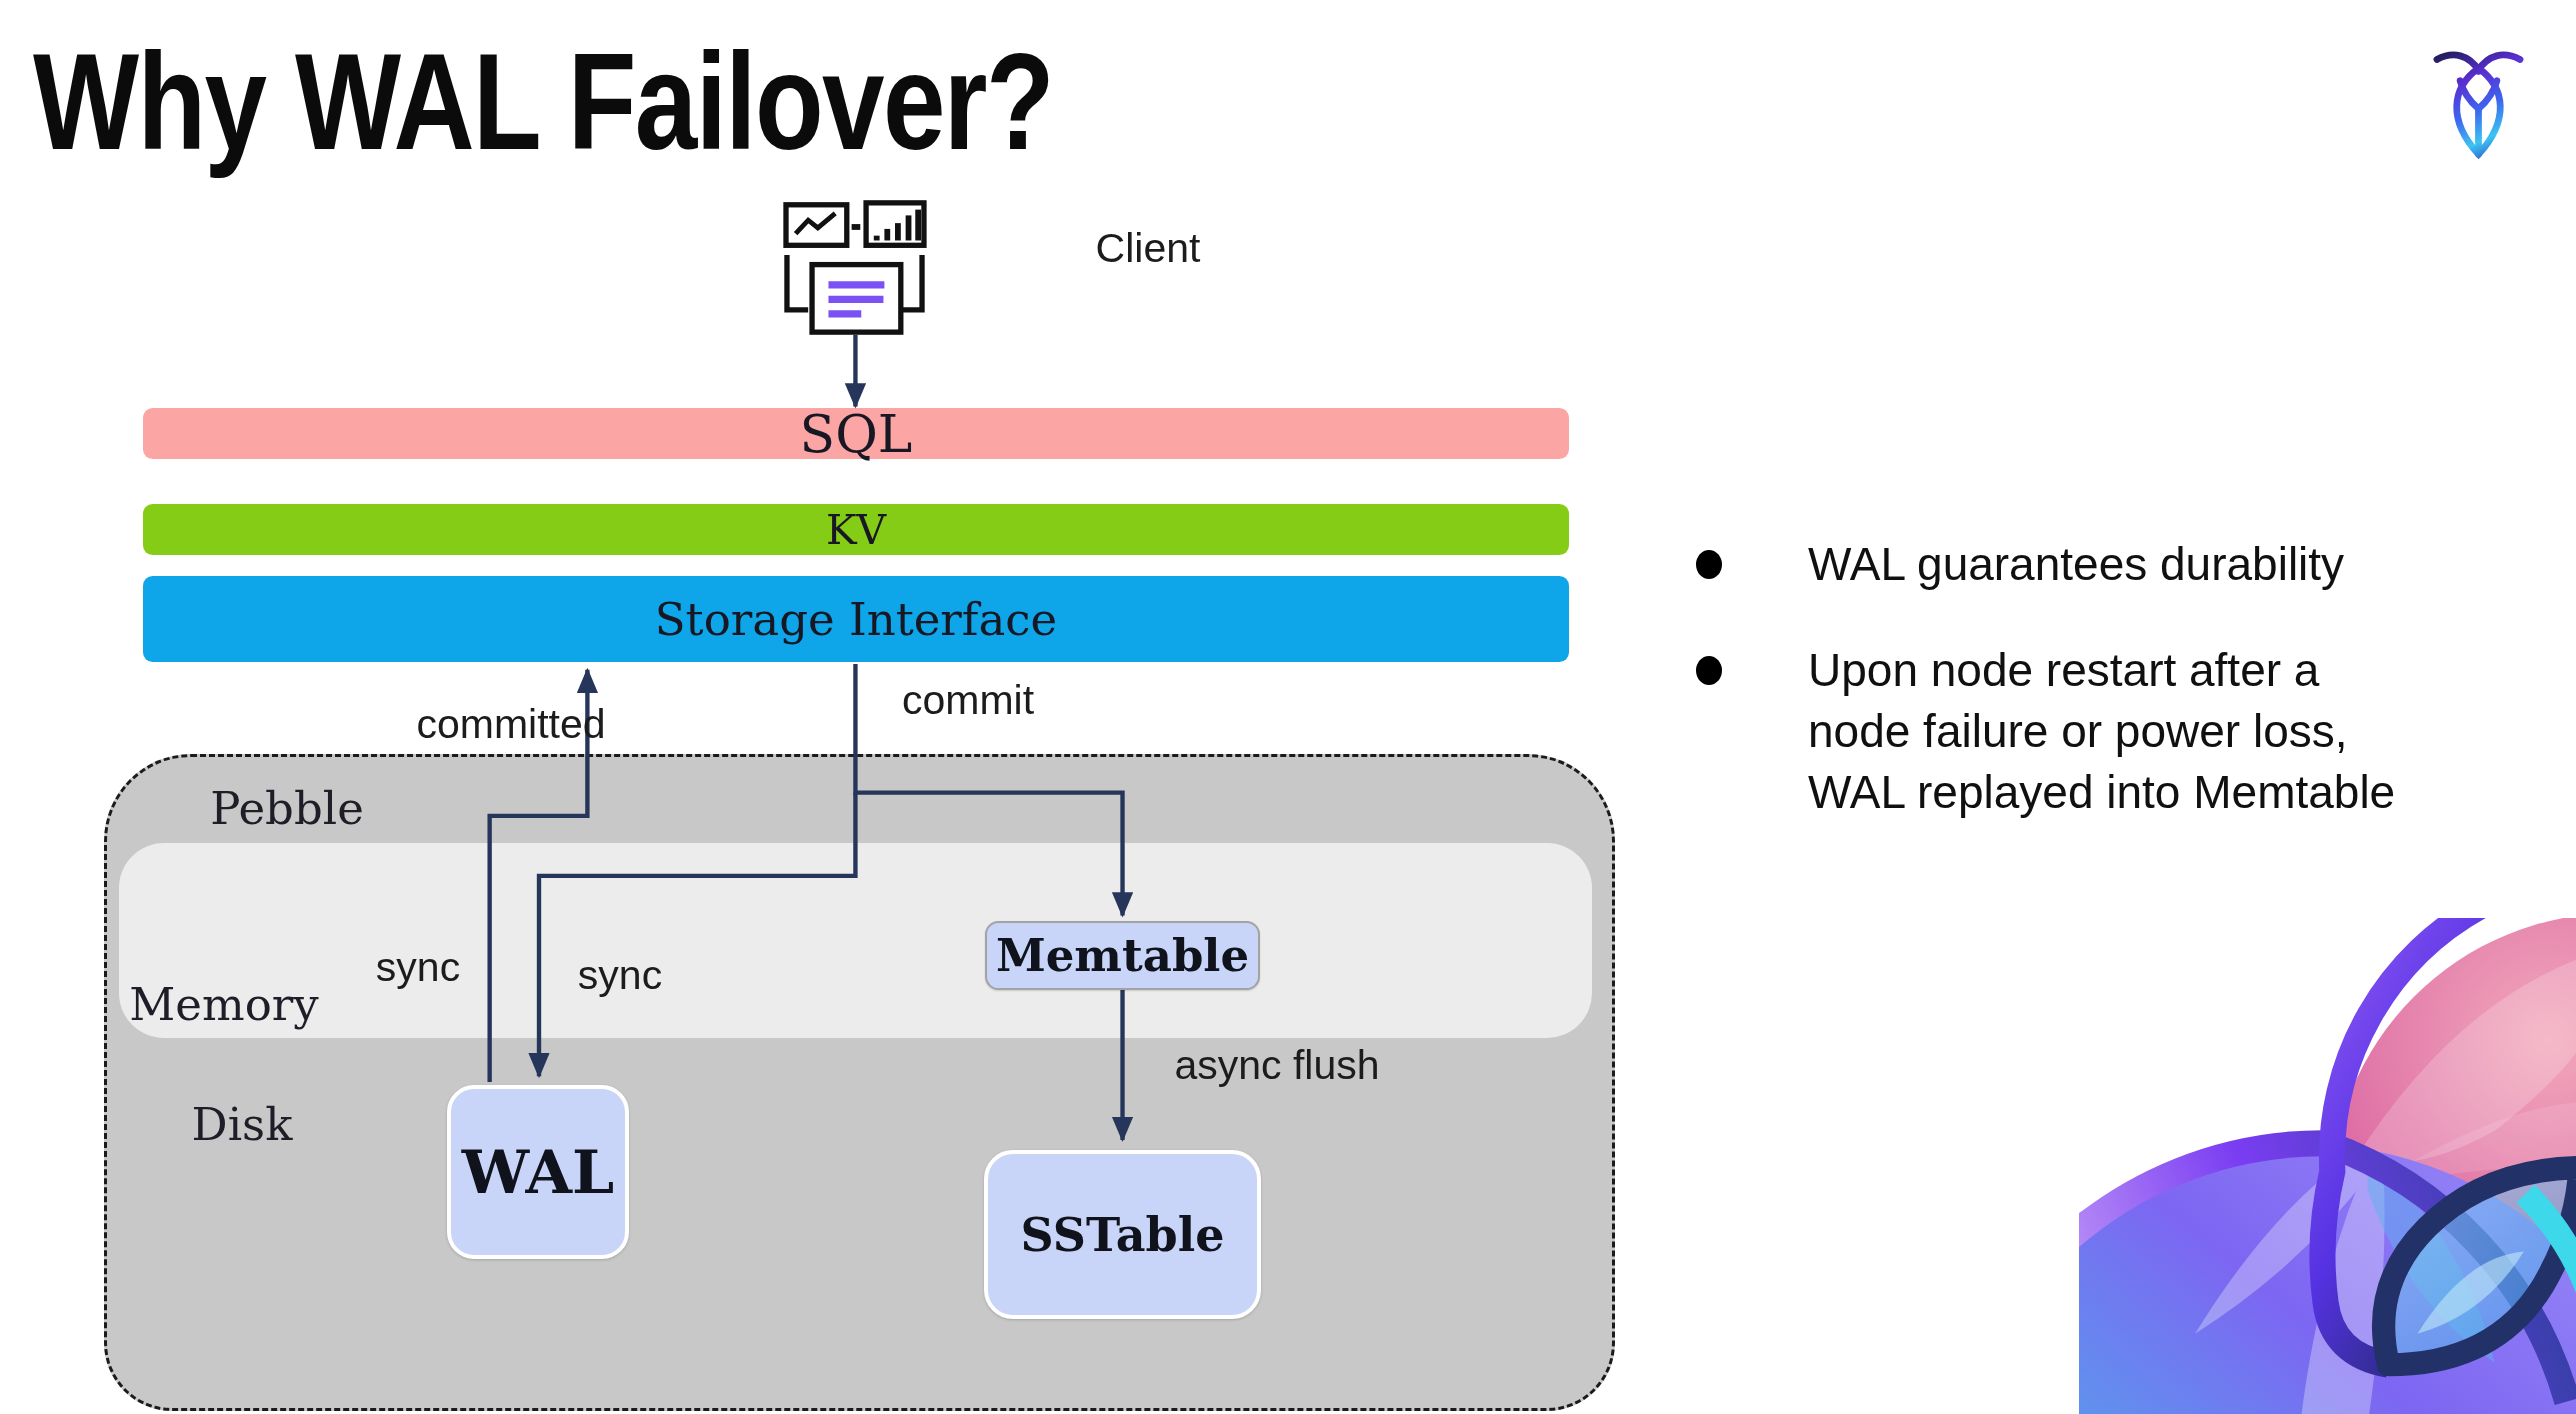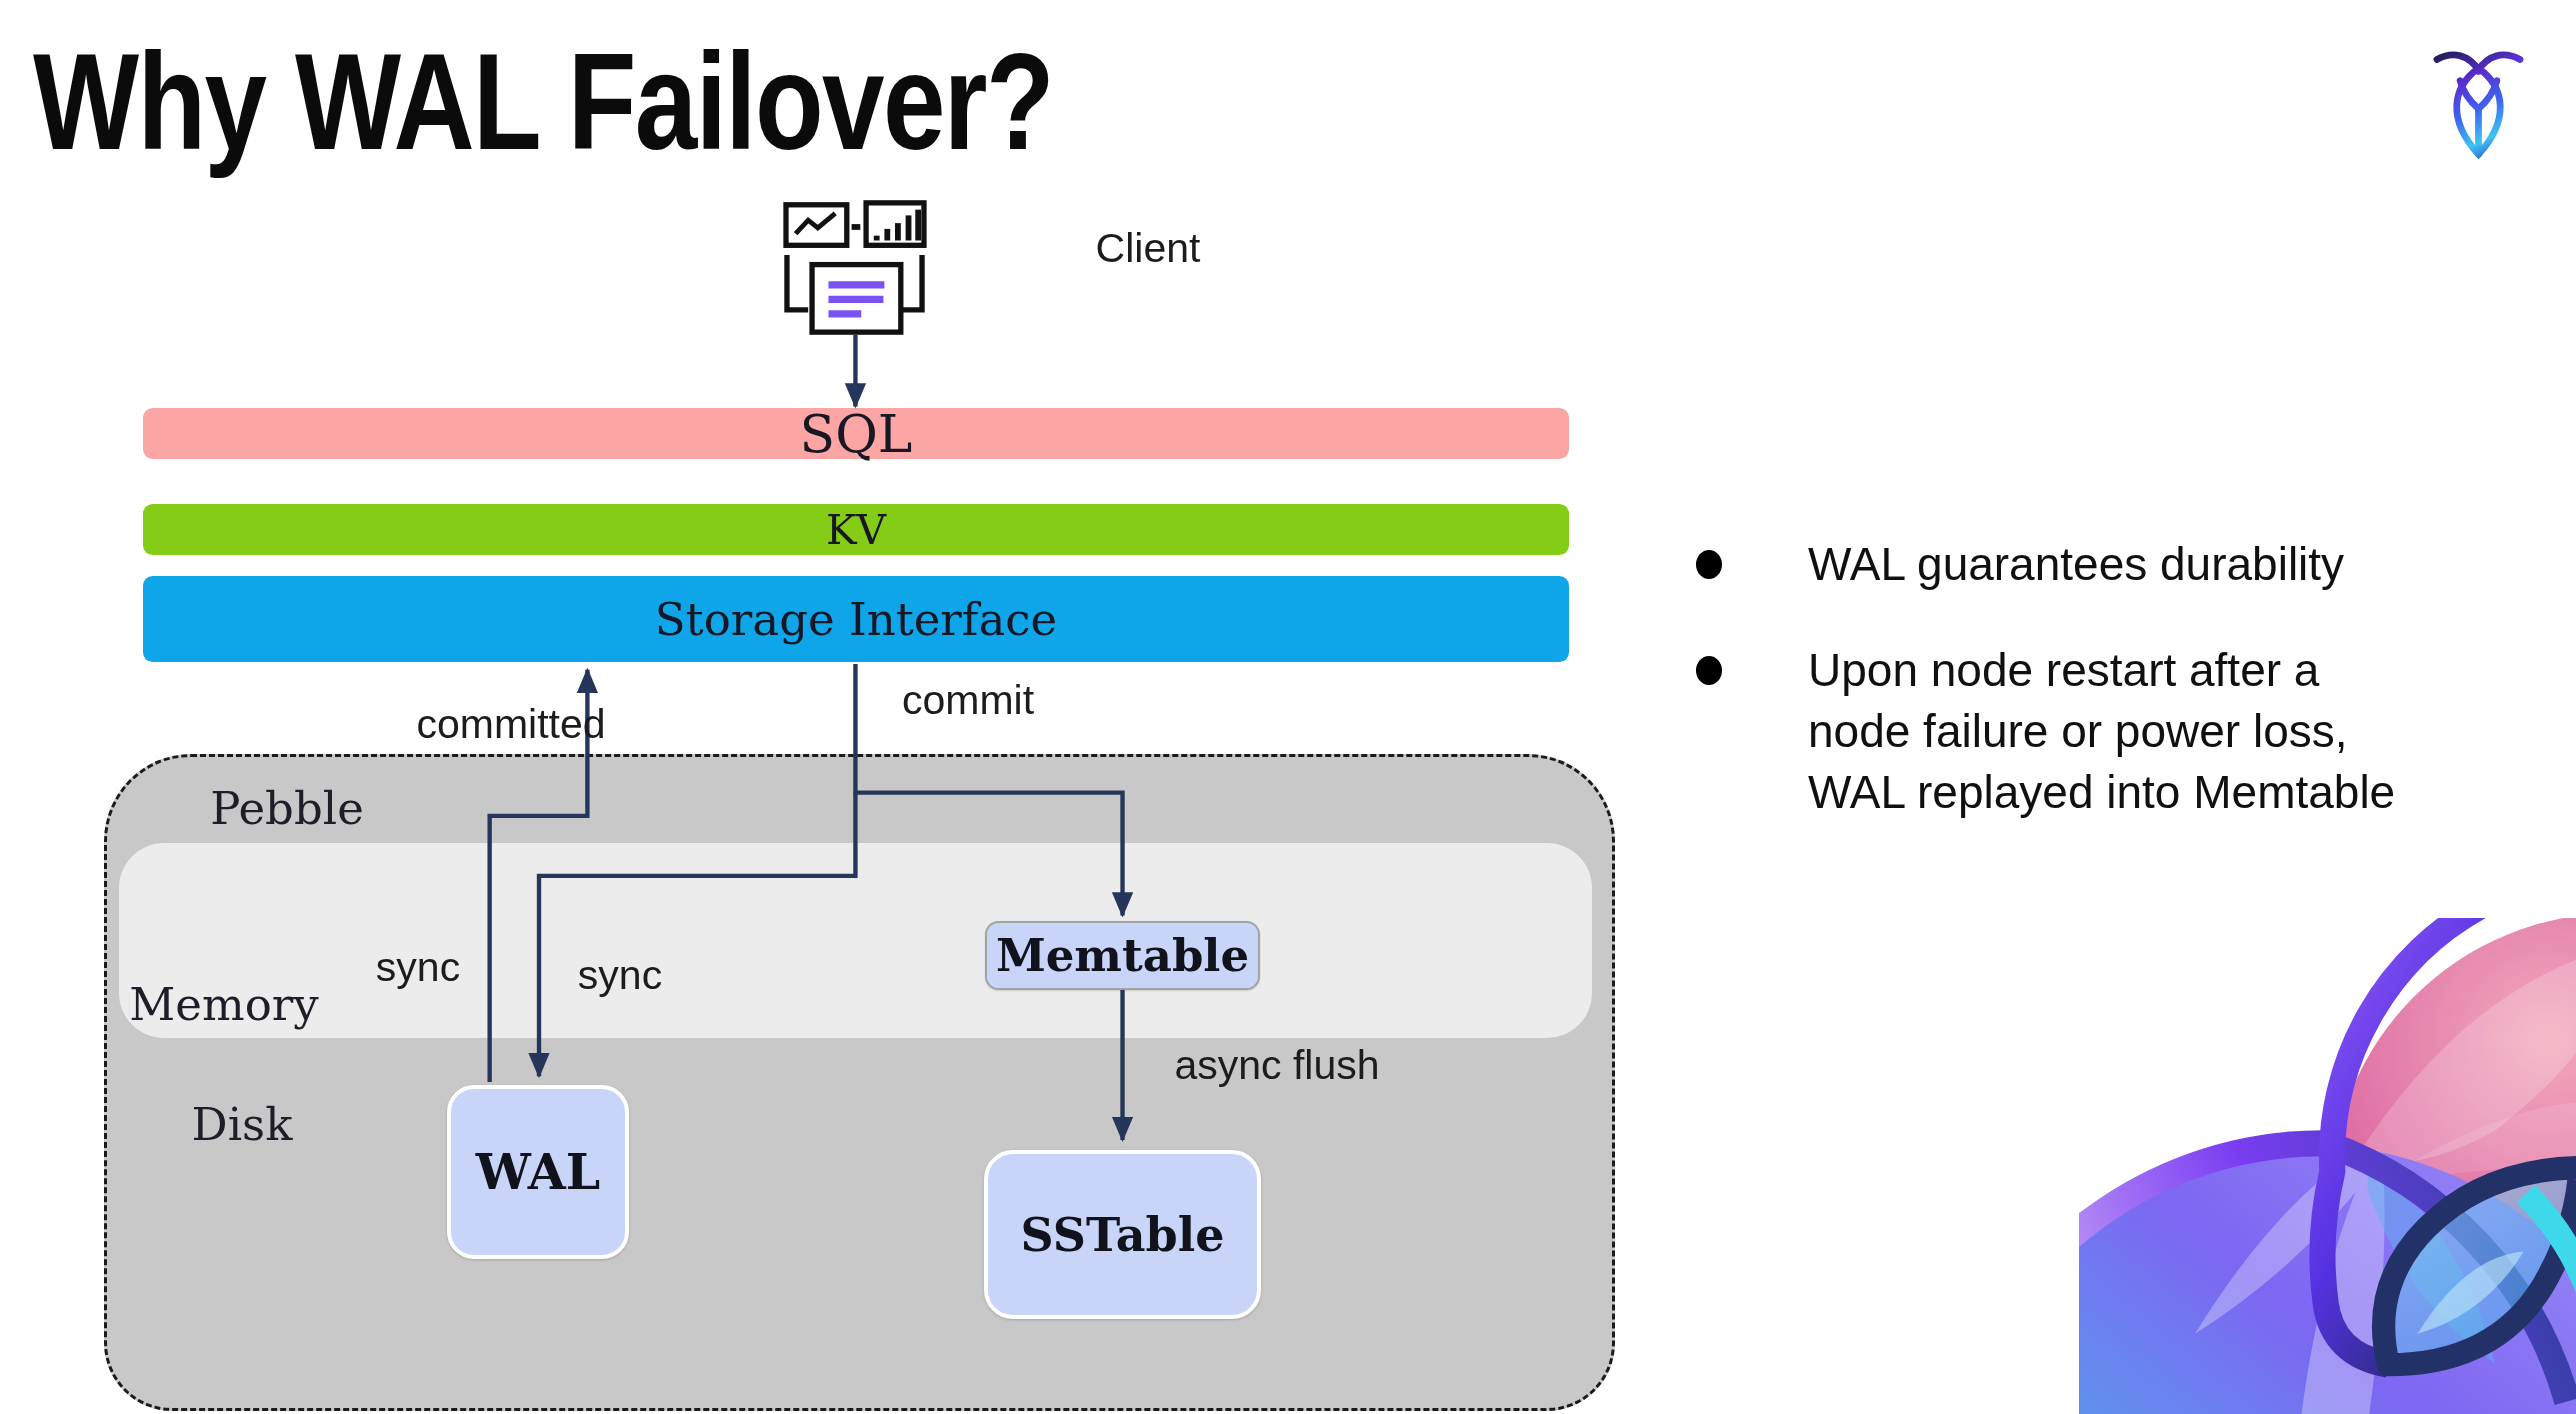--- a/index.html
+++ b/index.html
@@ -23,21 +23,21 @@
           border:3.9px dashed #1b1b1b;border-radius:87px 87px 68px 68px;box-sizing:border-box;}
   .memory{left:119px;top:843px;width:1473px;height:195px;background:#ECECEC;border-radius:45px;}
 
   .serif-label{font-family:"DejaVu Serif",serif;font-size:45px;color:#1e1e28;transform:translate(-50%,-50%);white-space:nowrap;}
   .edge-label{font-size:41px;color:#1c1c1c;transform:translate(-50%,-50%);white-space:nowrap;}
 
   
   .node{background:#C9D5F8;display:flex;align-items:center;justify-content:center;
         font-family:"DejaVu Serif",serif;font-weight:bold;color:#10131c;box-sizing:border-box;}
   .node-wal{left:447px;top:1085px;width:182px;height:174px;border:4.8px solid #fff;border-radius:27px;
-            font-size:49px;box-shadow:0 1px 2.9px rgba(0,0,0,.18);}
+            font-size:60px;box-shadow:0 1px 2.9px rgba(0,0,0,.18);}
   .node-memtable{left:985px;top:921px;width:275px;height:69px;border:2.9px solid #a3a3a3;border-radius:13.5px;
             font-size:45px;box-shadow:0 1px 1.9px rgba(0,0,0,.15);}
   .node-sstable{left:984px;top:1150px;width:277px;height:169px;border:4.8px solid #fff;border-radius:29px;
             font-size:46px;box-shadow:0 1px 2.9px rgba(0,0,0,.18);}
 
   
   .bullets{left:1688px;top:534px;width:852px;}
   .bullet-row{position:relative;padding-left:120px;margin-bottom:45px;font-size:46px;line-height:61px;color:#101010;}
   .bullet-row .dot{position:absolute;left:7.7px;top:15.5px;width:26px;height:29px;background:#000;border-radius:50%;}
   .bullet-line{display:block;}

